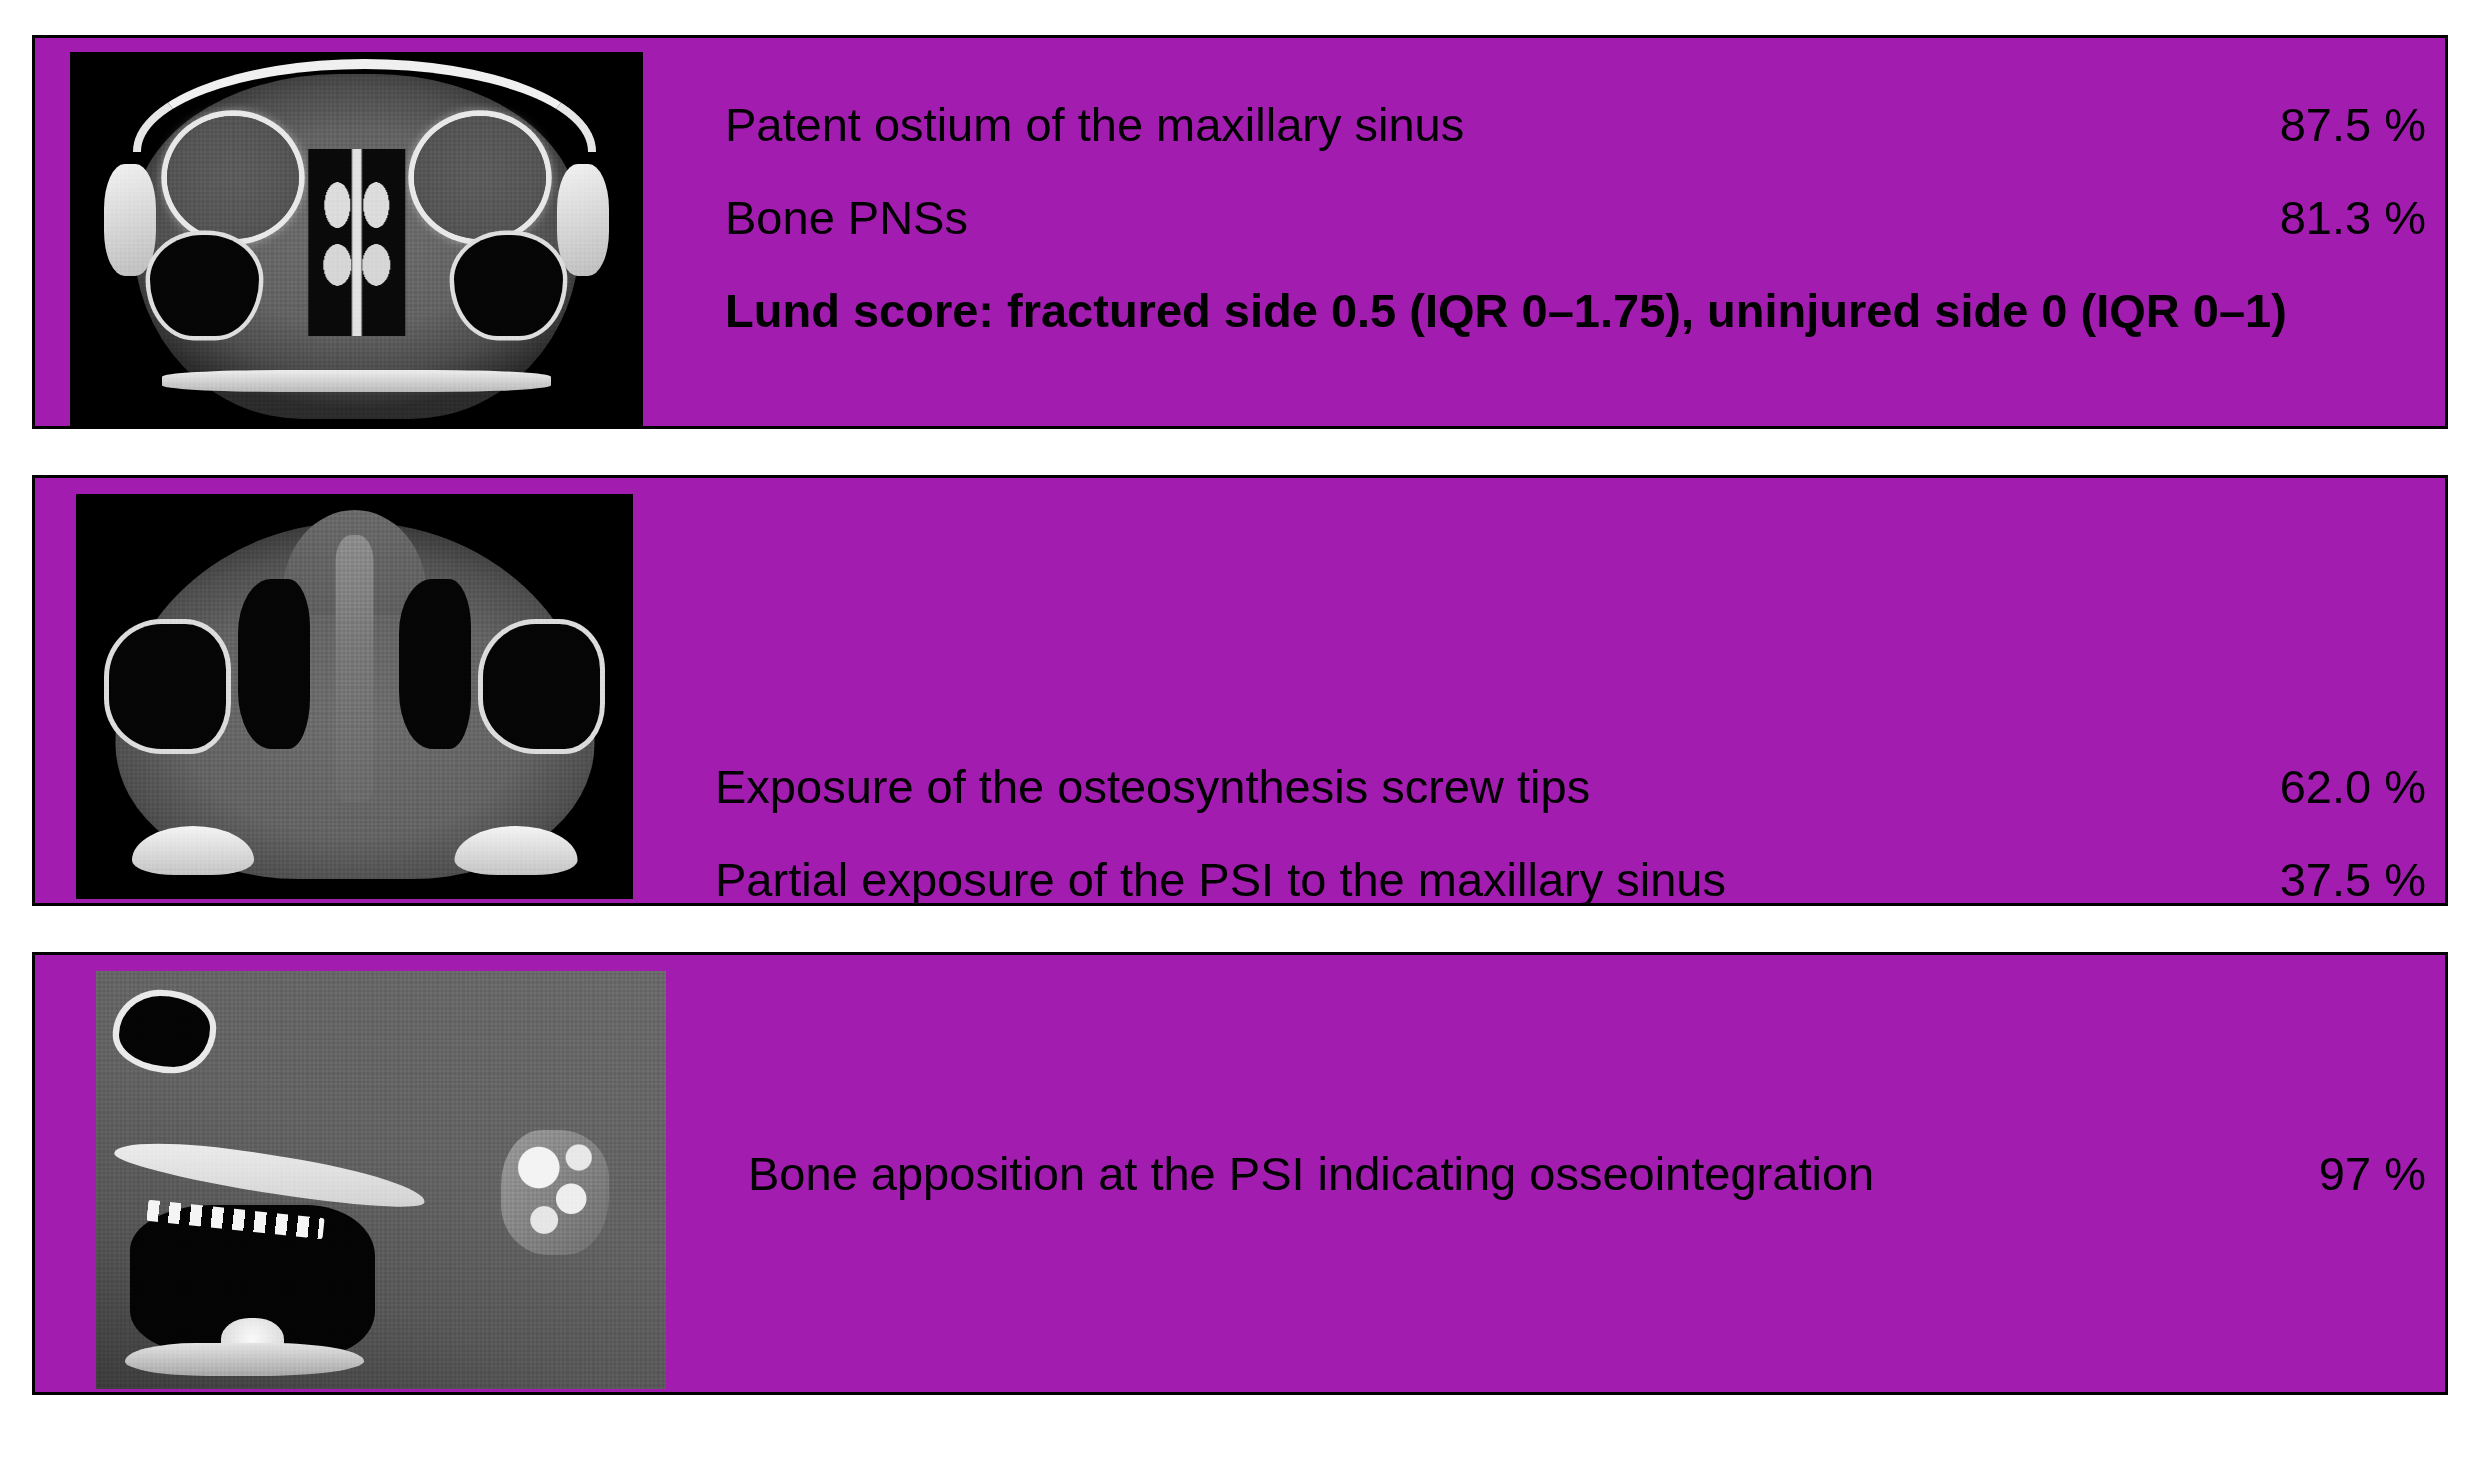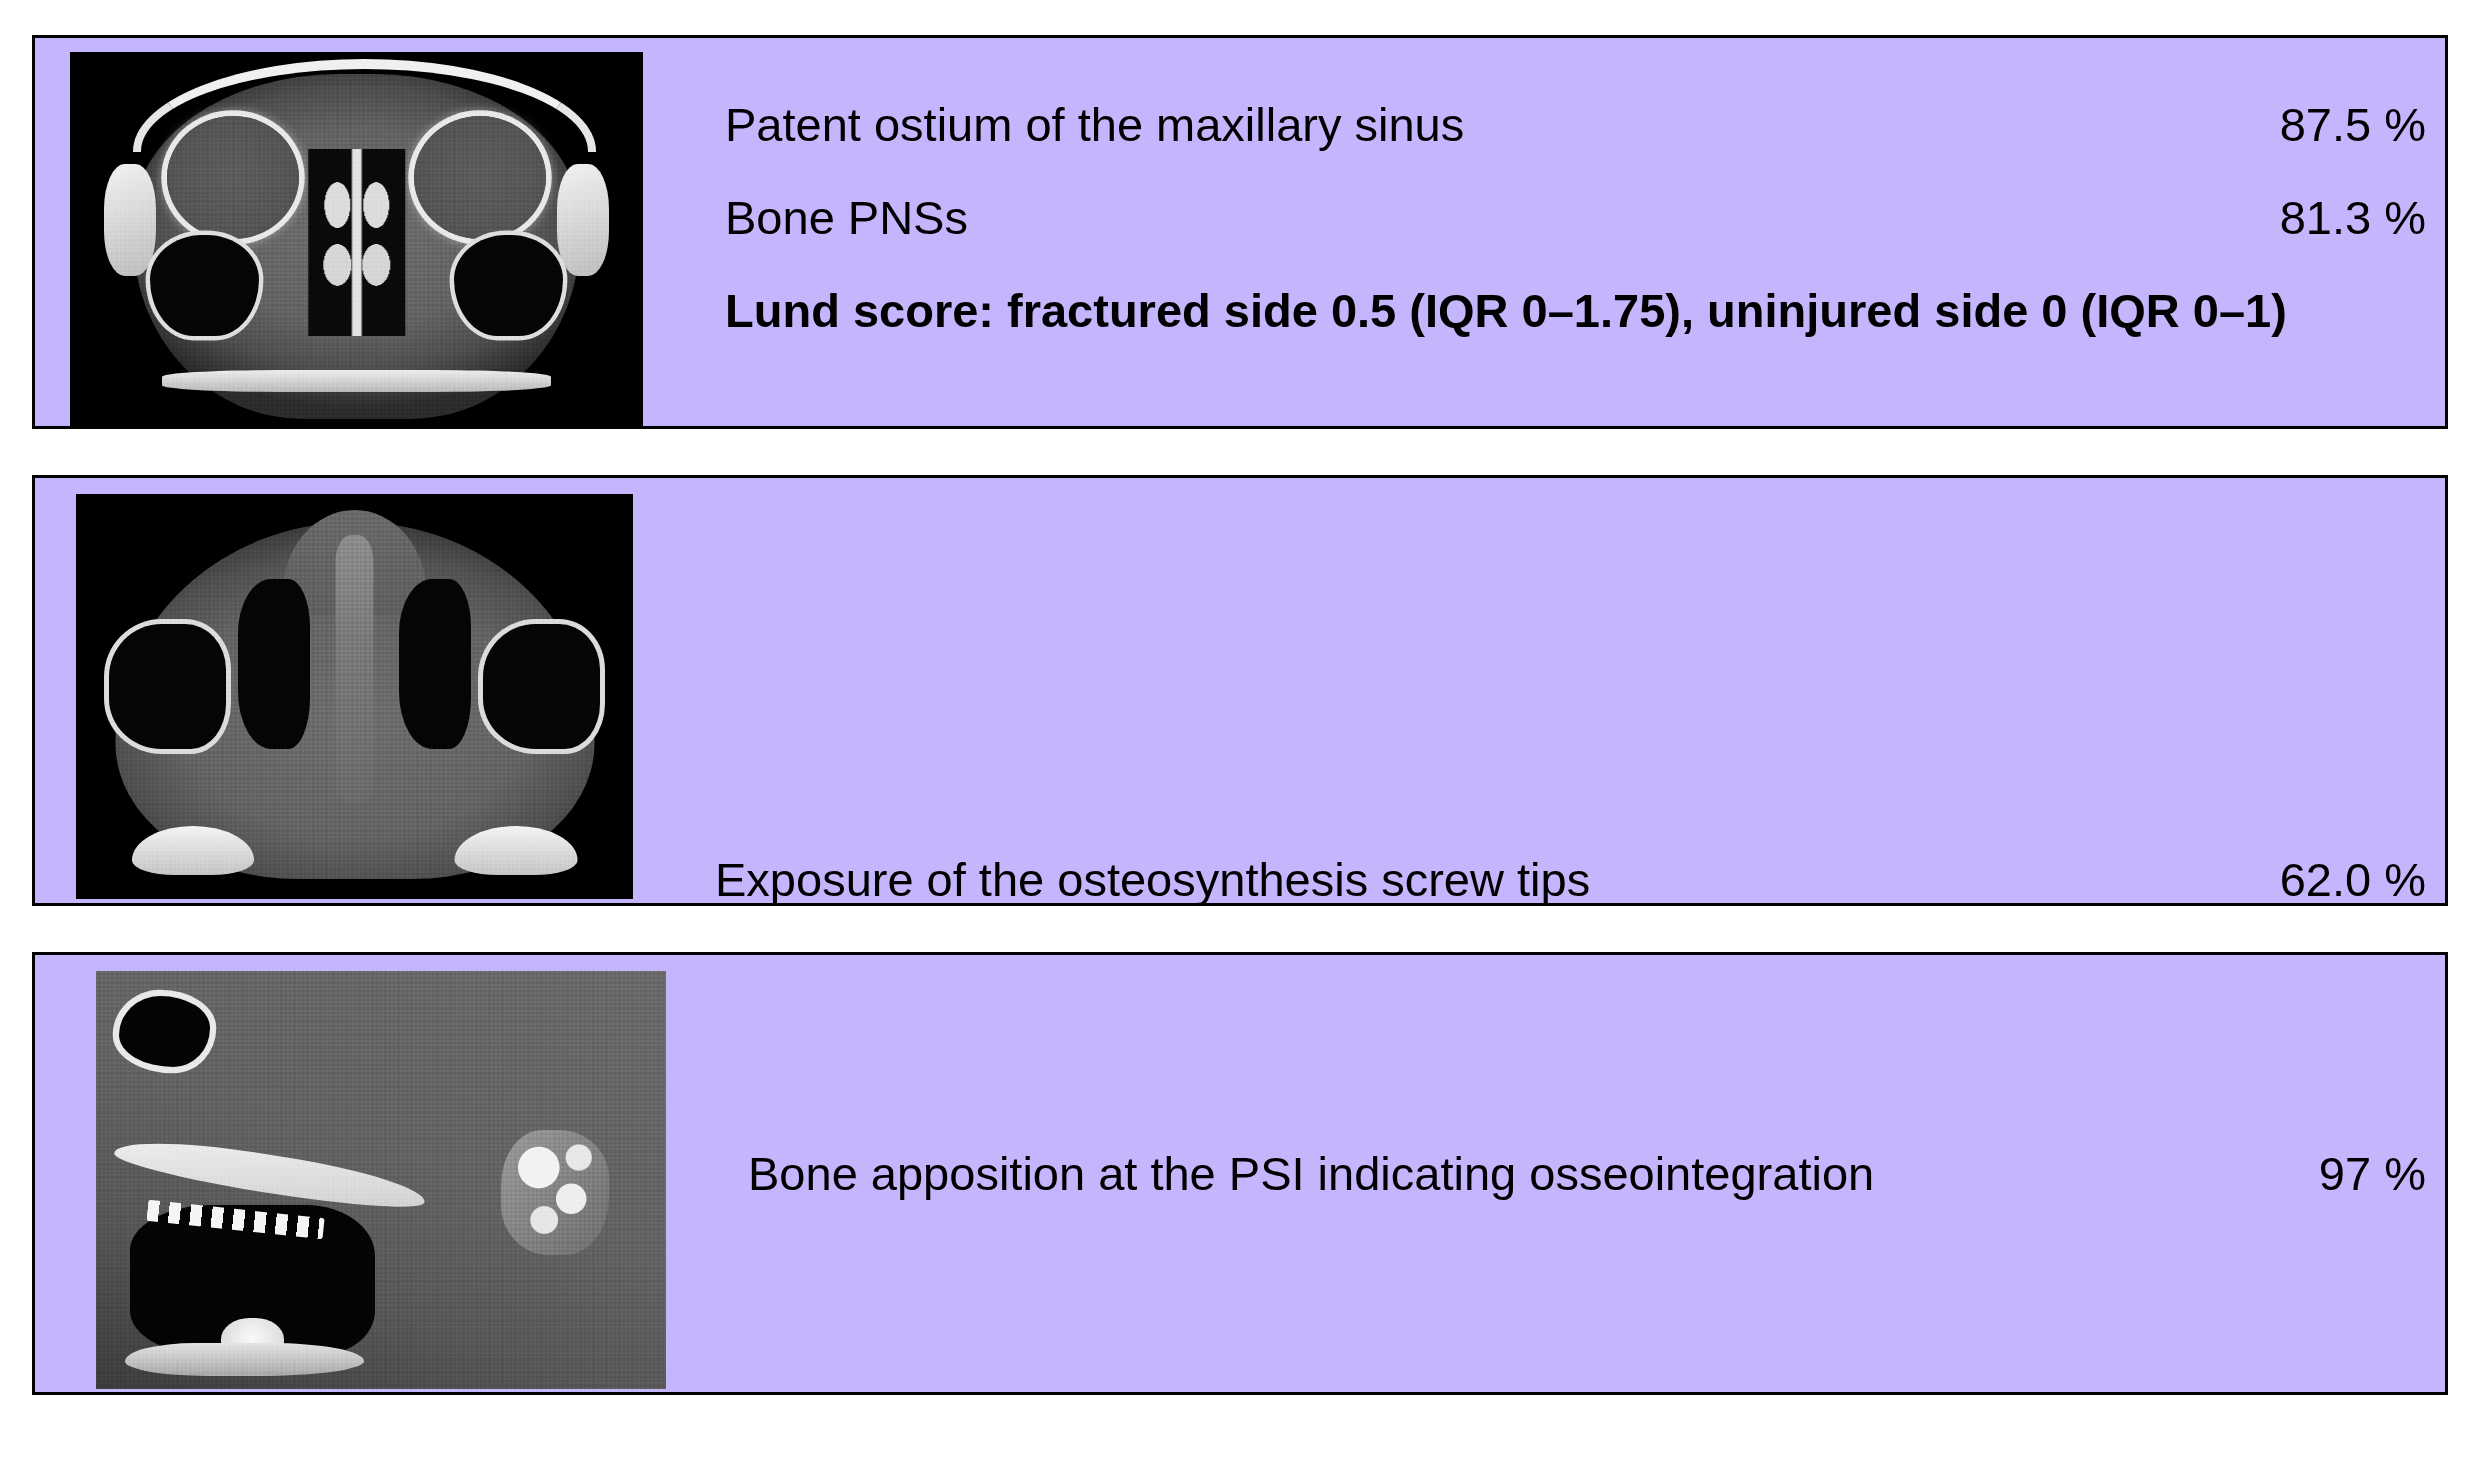--- a/index.html
+++ b/index.html
@@ -21,21 +21,21 @@
     height: 1480px;
     padding: 35px 39px 25px 32px;
     display: flex;
     flex-direction: column;
     gap: 46px;
   }
 
   .panel {
     box-sizing: border-box;
     border: 3.2px solid #000000;
-    background: #c4b5fd;
+    background: #a21caf;
     display: flex;
     flex-direction: row;
     align-items: stretch;
     position: relative;
     overflow: hidden;
   }
 
   .panel-1 { height: 394px; }
   .panel-2 { height: 431px; }
   .panel-3 { height: 443px; padding-left: 20px; }
@@ -390,20 +390,25 @@
         <div class="ax-arch ax-arch-r"></div>
         <div class="ct-noise"></div>
       </div>
     </div>
     <div class="content">
       <div class="row">
         <span class="row-label">Exposure of the osteosynthesis screw tips</span>
         <span class="row-spacer"></span>
         <span class="row-value">62.0 %</span>
       </div>
+      <div class="row">
+        <span class="row-label">Partial exposure of the PSI to the maxillary sinus</span>
+        <span class="row-spacer"></span>
+        <span class="row-value">37.5 %</span>
+      </div>
     </div>
   </div>
 
   <div class="panel panel-3">
     <div class="scan-wrap">
       <div class="scan scan-3">
         <div class="sag-soft"></div>
         <div class="sag-frontal-air"></div>
         <div class="sag-skullbase"></div>
         <div class="sag-maxsinus"></div>

